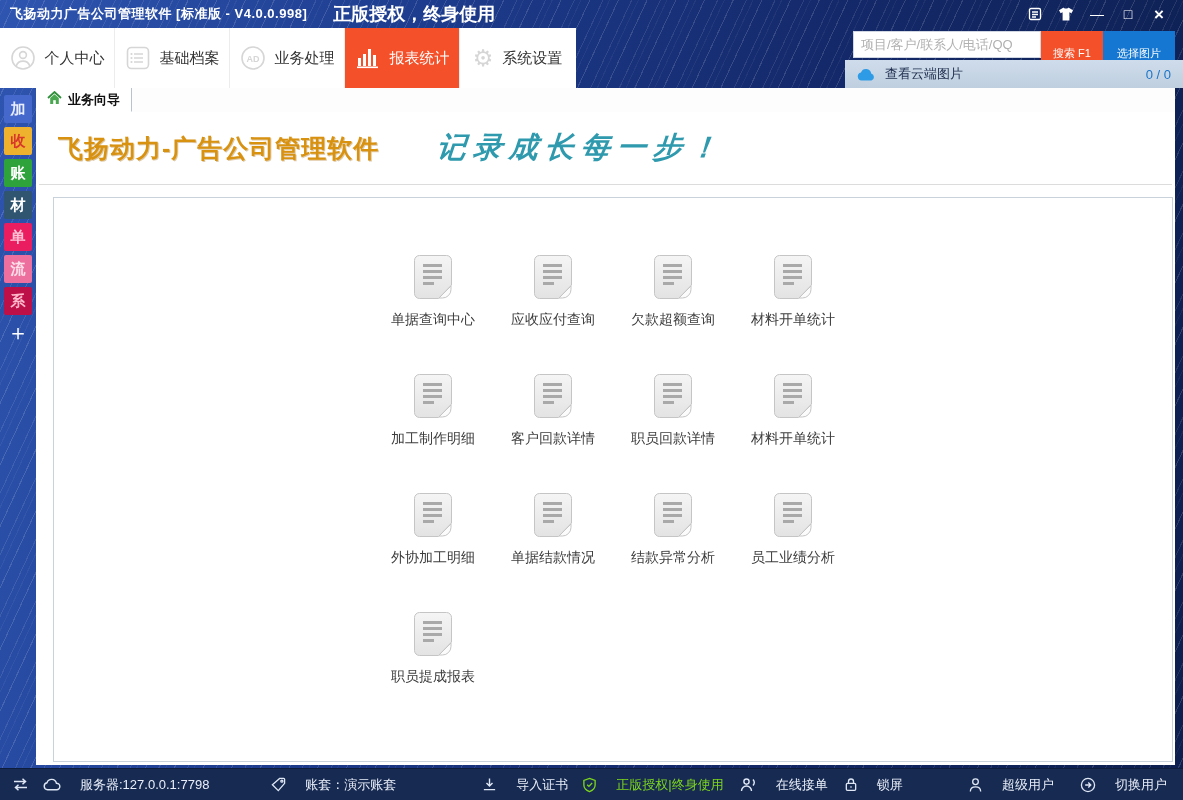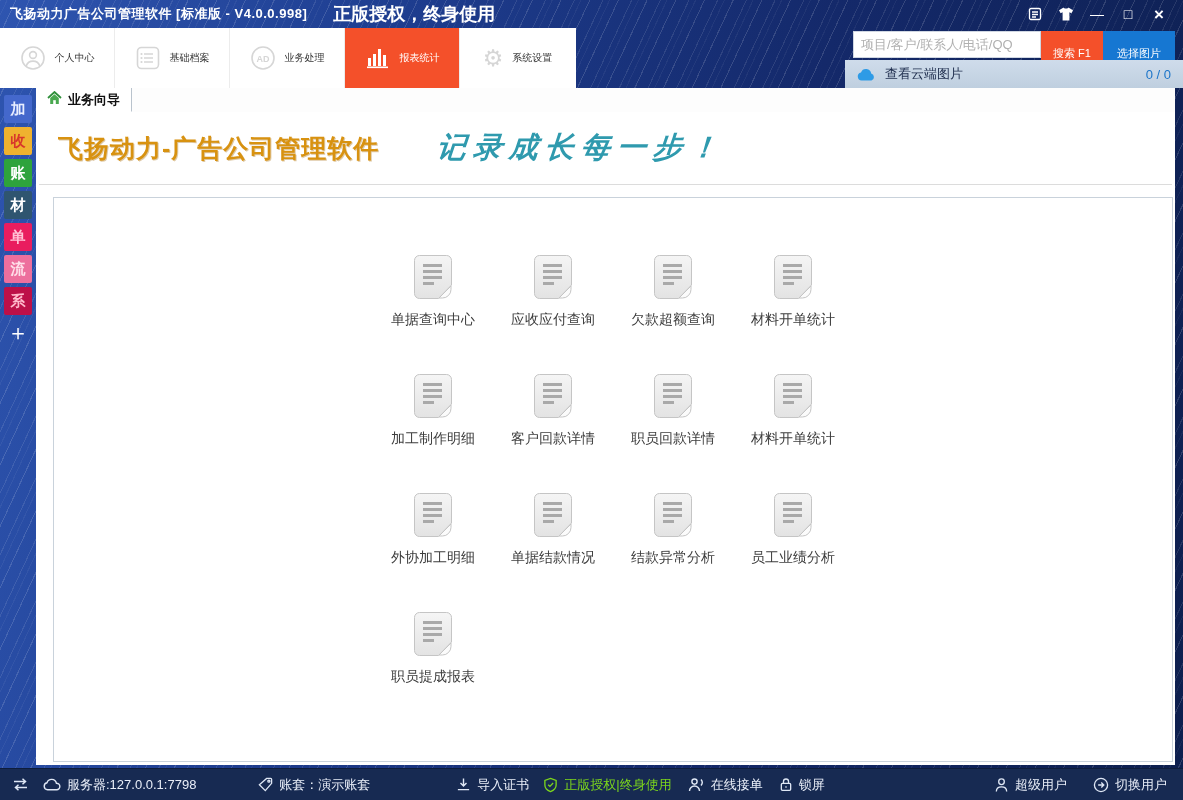--- a/index.html
+++ b/index.html
@@ -23,21 +23,21 @@
   .win-controls { margin-left:auto; display:flex; align-items:center; gap:15px; padding-right:16px; }
   .win-btn { width:16px; height:16px; display:flex; align-items:center; justify-content:center;
              color:#fff; font-size:14px; line-height:1; cursor:pointer; }
   .win-btn svg { display:block; }
 
   
   .navbar { position:absolute; top:28px; left:0; width:576px; height:60px; background:#fff; display:flex; }
   .nav-tab { width:115px; height:60px; display:flex; align-items:center; justify-content:center; gap:9px;
              border-right:1px solid #ececec; cursor:pointer; }
   .nav-tab:last-child { border-right:none; }
-  .nav-tab .nt-label { font-size:10px; color:#333; }
+  .nav-tab .nt-label { font-size:15px; color:#333; }
   .nav-tab .nt-icon { color:#d6d6d6; display:flex; align-items:center; }
   .nav-tab.active .nt-label { color:#fff; }
   .nav-tab.active .nt-icon { color:#fff; }
   .gear-glyph { font-family:"DejaVu Sans",sans-serif; font-size:23px; line-height:1; }
 
   
   .search-row { position:absolute; top:31px; left:853px; height:27px; display:flex; }
   .search-input { width:188px; height:27px; border:1px solid #d0d7e2; background:#fff; font-size:13px;
                   padding:0 7px; color:#444; outline:none; }
   .search-input::placeholder { color:#b0b0b0; }
@@ -73,21 +73,21 @@
   .panel { flex:1; margin:12px 2px 3px 17px; border:1px solid #c9d2db; background:#fff; overflow:hidden; }
   .grid { margin-top:56px; display:grid; grid-template-columns:repeat(4,120px); justify-content:center; row-gap:44px; }
   .gitem { display:flex; flex-direction:column; align-items:center; cursor:pointer; }
   .gitem .doc { width:40px; height:46px; }
   .glabel { margin-top:11px; font-size:14px; color:#3c3c3c; white-space:nowrap; }
 
   
   .statusbar { position:absolute; left:0; right:0; bottom:0; height:32px; background:#172a52;
                border-top:1px solid #0e1d3c; display:flex; align-items:center; padding:0 12px;
                color:#e9eef8; font-size:13px; }
-  .sb-item { display:flex; align-items:center; gap:6px; cursor:pointer; white-space:nowrap; }
+  .sb-item { display:flex; align-items:center; gap:19px; cursor:pointer; white-space:nowrap; }
   .sb-icon { display:flex; align-items:center; color:#dfe7f5; }
   .sb-server  { margin-left:14px; cursor:default; }
   .sb-account { margin-left:62px; }
   .sb-import  { margin-left:86px; }
   .sb-license { margin-left:14px; cursor:default; }
   .sb-online  { margin-left:16px; }
   .sb-lock    { margin-left:16px; }
   .sb-spacer  { flex:1; }
   .sb-switch  { margin-left:26px; margin-right:4px; }
 </style>

